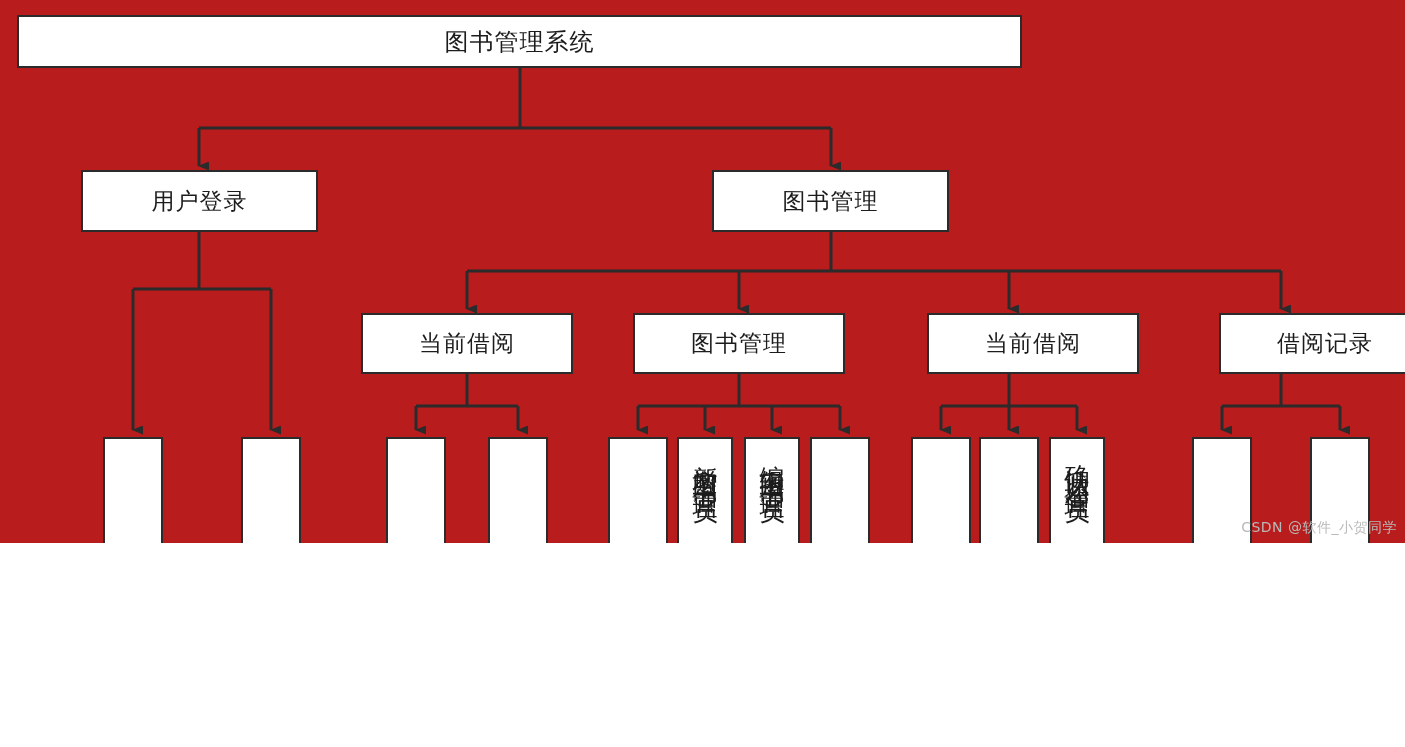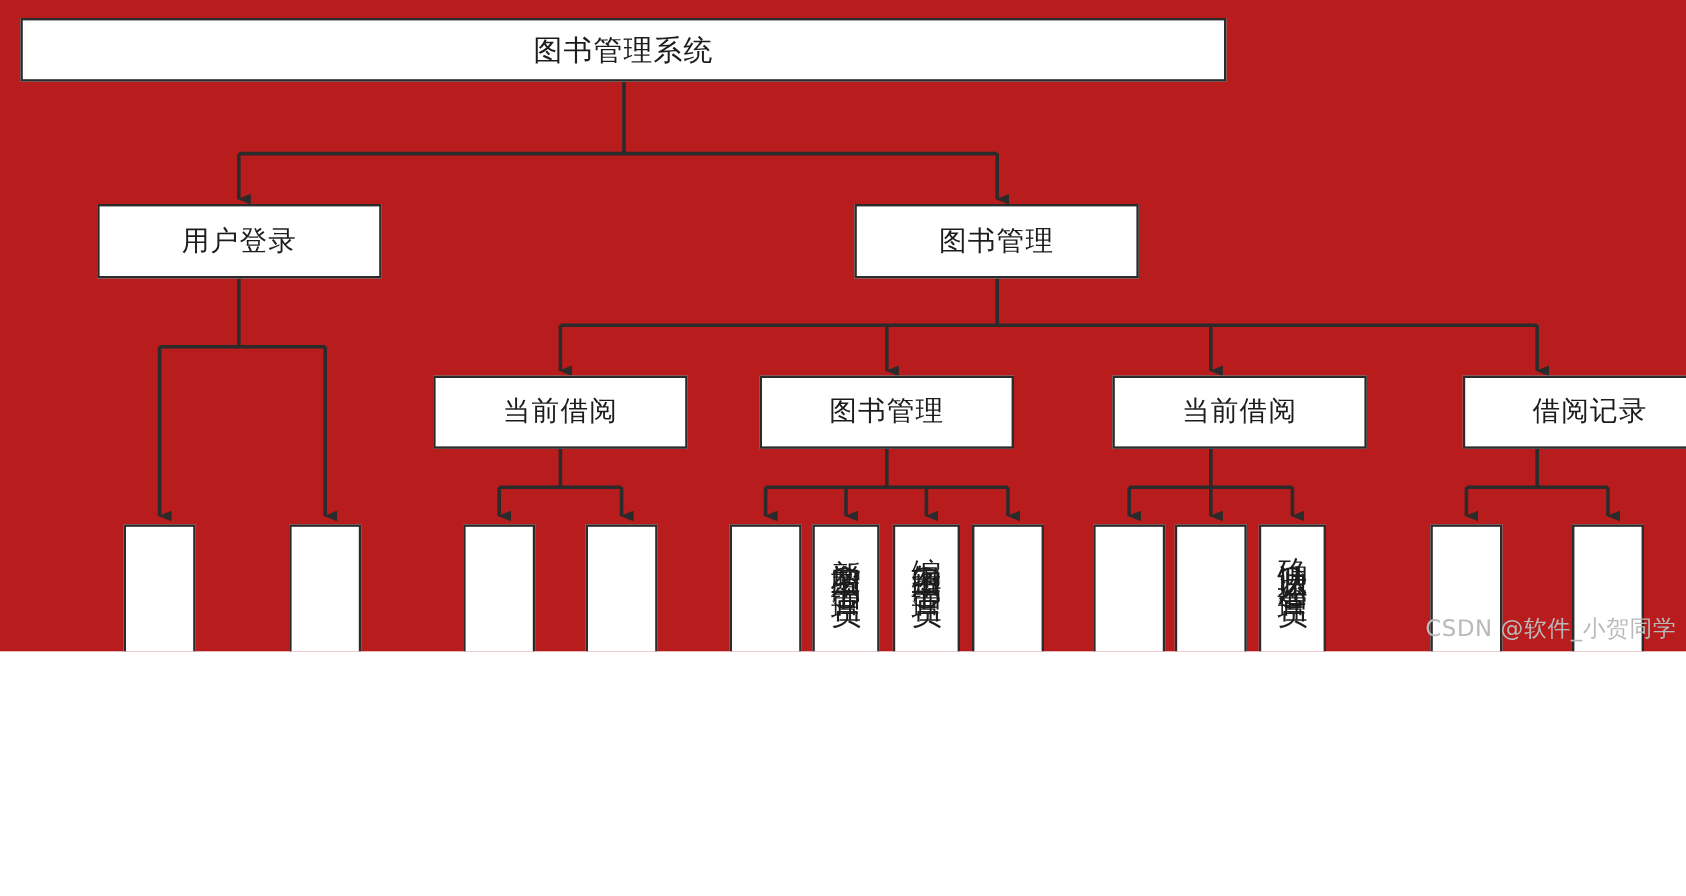--- a/index.html
+++ b/index.html
@@ -63,21 +63,21 @@
     white-space:nowrap;
   }
   .node.vert.centered{ align-items:center; }
   .node.vert.topal{ align-items:flex-start; padding-top:6px; }
 
   
   #watermark{
     position:absolute;
     right:8px;
     bottom:6px;
-    font-size:19px;
+    font-size:14px;
     color:#b9b9b9;
     letter-spacing:0.5px;
     white-space:nowrap;
     font-family:"DejaVu Sans","Liberation Sans",sans-serif;
   }
 </style>
 </head>
 <body>
 
 <div id="canvas">

